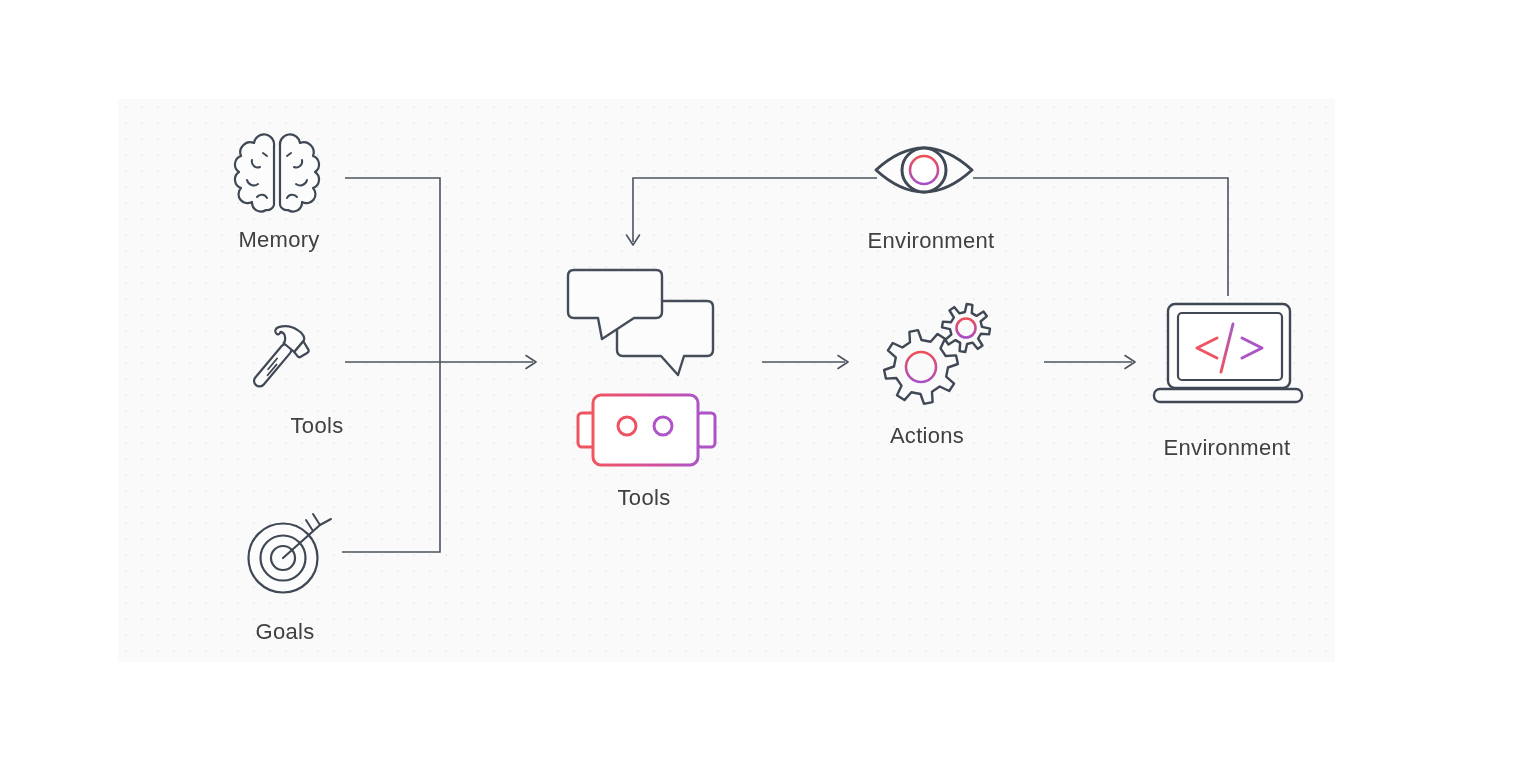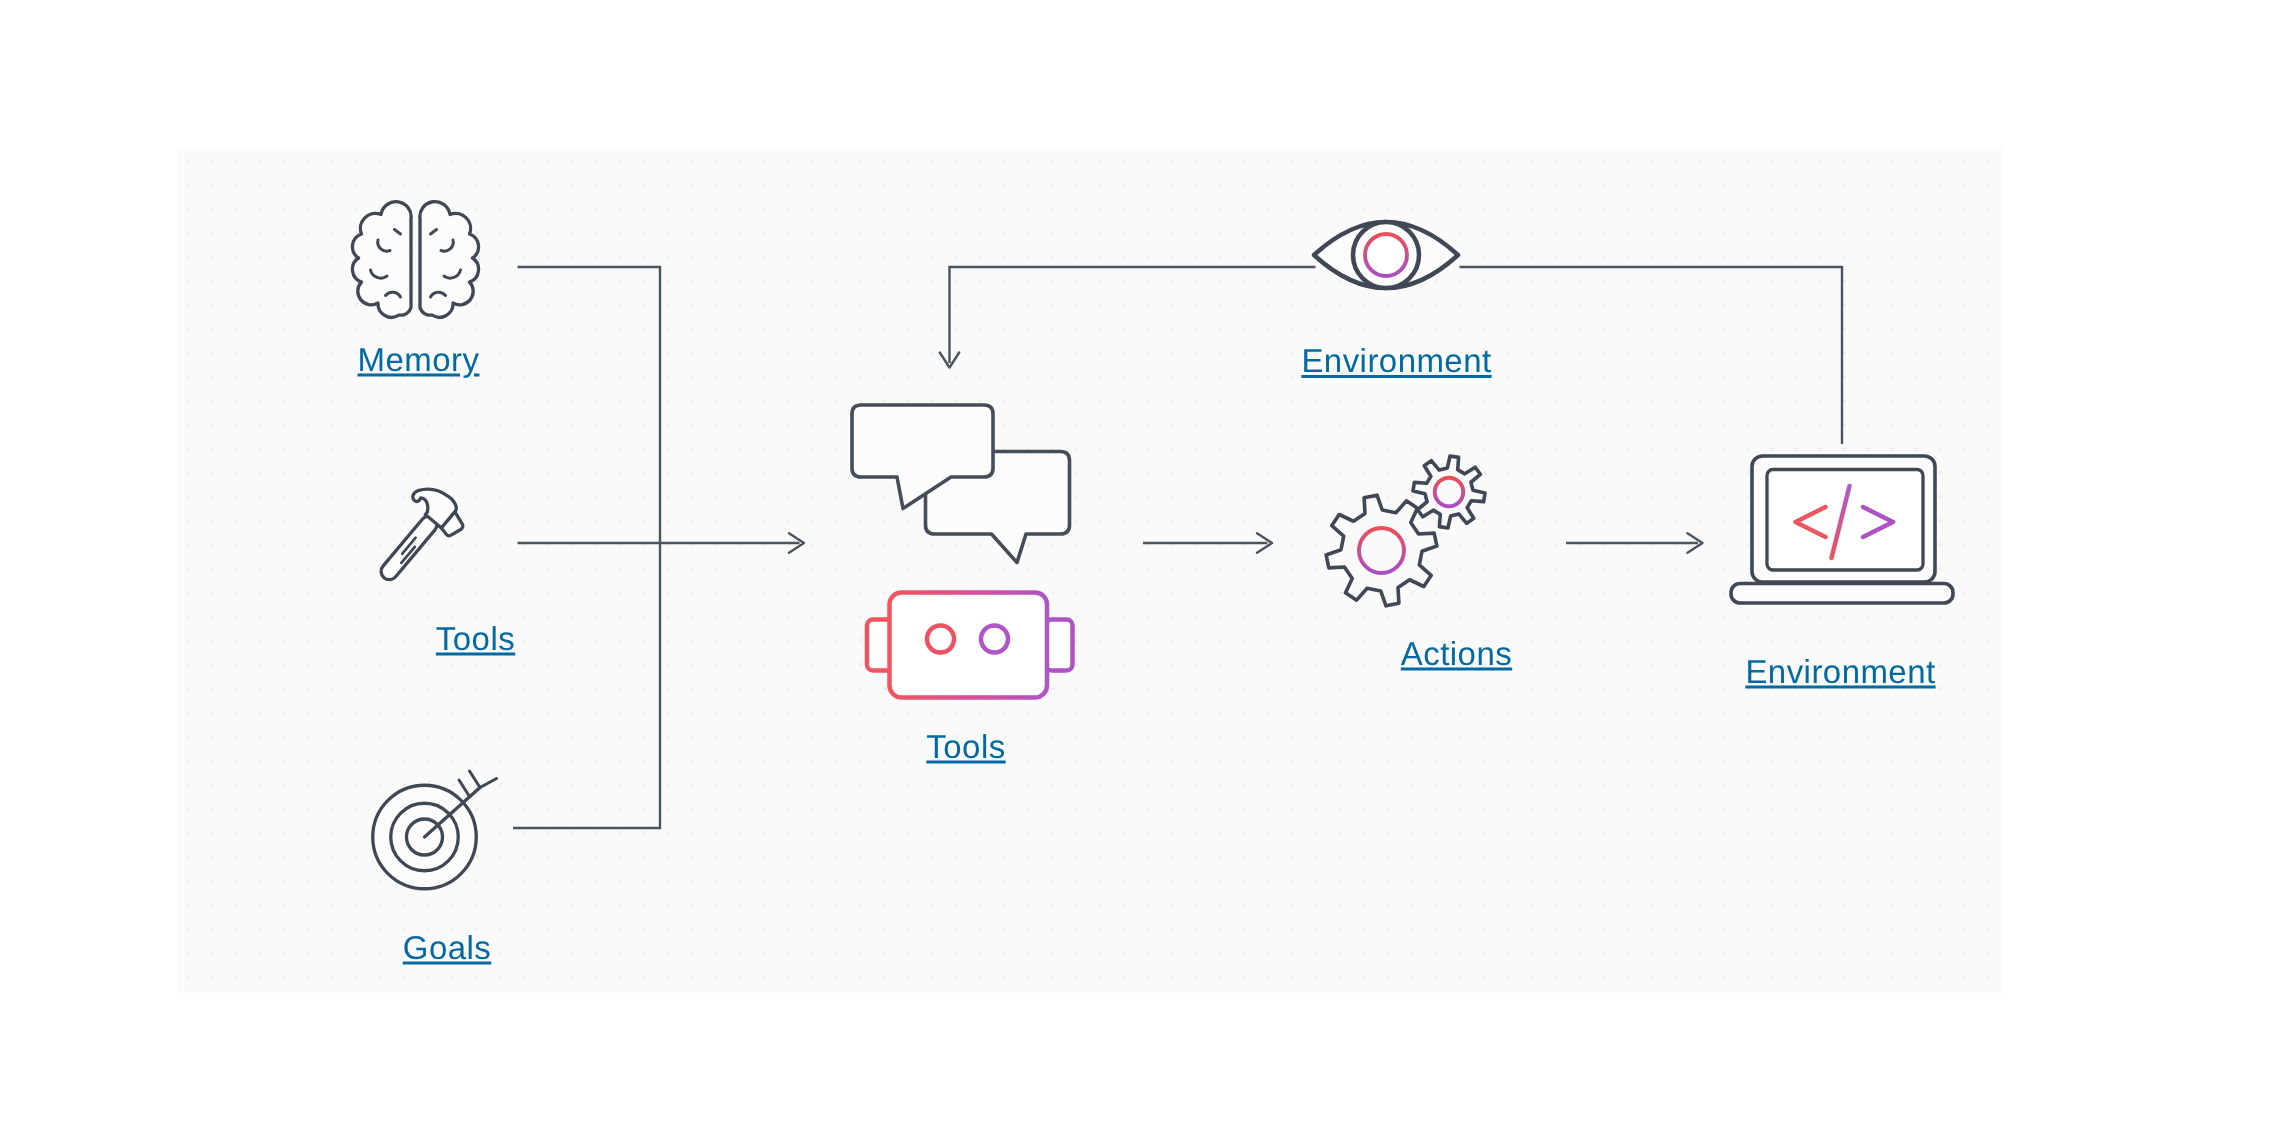--- a/index.html
+++ b/index.html
@@ -3,22 +3,22 @@
 <meta charset="utf-8">
 <style>
   html,body{margin:0;padding:0;background:#ffffff;width:1524px;height:762px;overflow:hidden;}
   .page{position:relative;width:1524px;height:762px;background:#ffffff;
         font-family:"Liberation Sans","DejaVu Sans",sans-serif;}
   .panel{position:absolute;left:118px;top:99px;width:1217px;height:563px;
          background-color:#fafafa;
          background-image:radial-gradient(circle, rgba(90,100,120,0.08) 1px, transparent 1.3px);
          background-size:16px 16px;}
   svg.canvas{position:absolute;left:0;top:0;width:1524px;height:762px;}
-  .label{position:absolute;transform:translateX(-50%);color:#0369a1;font-size:22px;
-         line-height:24px;letter-spacing:0.3px;white-space:nowrap;text-decoration:underline;}
+  .label{position:absolute;transform:translateX(-50%);color:#404040;font-size:22px;
+         line-height:24px;letter-spacing:0.3px;white-space:nowrap;}
 </style>
 </head>
 <body>
 
 <div class="page">
   <div class="panel"></div>
 
   <svg class="canvas" viewBox="0 0 1524 762" xmlns="http://www.w3.org/2000/svg">
     <defs>
       <linearGradient id="gradH" x1="0" y1="0" x2="1" y2="0">
@@ -124,18 +124,18 @@
       <g fill="none" stroke-width="3" stroke-linecap="round">
         <path d="M 1217,338 L 1197,348 L 1217,358" stroke="#ee5560"></path>
         <path d="M 1233,324 L 1221,372" stroke="url(#gradSlash)"></path>
         <path d="M 1242,338 L 1262,348 L 1242,358" stroke="#ac53c6"></path>
       </g>
     </g>
   </svg>
 
   <div class="label" style="left:279px;top:228px;">Memory</div>
   <div class="label" style="left:281px;top:414px;margin-left:36px;">Tools</div>
-  <div class="label" style="left:298px;top:620px;">Goals</div>
+  <div class="label" style="left:285px;top:620px;">Goals</div>
   <div class="label" style="left:644px;top:486px;">Tools</div>
   <div class="label" style="left:931px;top:229px;">Environment</div>
-  <div class="label" style="left:927px;top:424px;margin-left:44px;">Actions</div>
+  <div class="label" style="left:927px;top:424px;">Actions</div>
   <div class="label" style="left:1227px;top:436px;">Environment</div>
 </div>
 
 </body></html>

